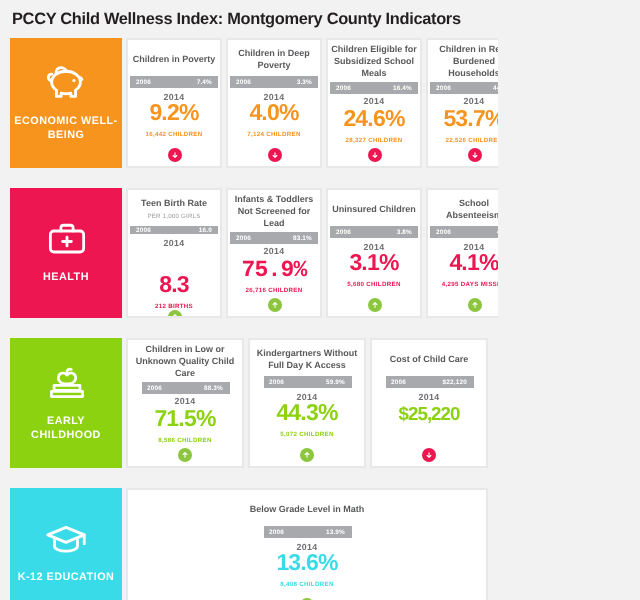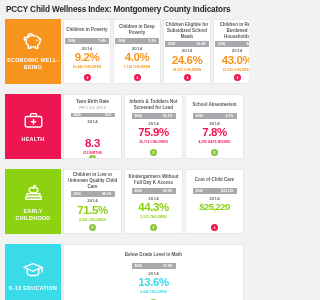--- a/index.html
+++ b/index.html
@@ -174,21 +174,21 @@
           </div>
           <div class="cell">
             <div class="cell-head">
               <span>Children in Rent Burdened Households</span>
             </div>
             <div class="prior-bar">
               <span>2006</span>
               <span>44.1%</span>
             </div>
             <div class="year">2014</div>
-            <div class="bigval" style="color: rgb(247, 148, 30);">43.0%</div>
+            <div class="bigval" style="color: rgb(247, 148, 30);">53.7%</div>
             <div class="count" style="color: rgb(247, 148, 30);">22,526 CHILDREN</div>
             <div class="dot-wrap">
               <div class="dot">
                 <svg width="7" height="7" viewBox="0 0 14 14">
                   <circle cx="7" cy="7" r="7" fill="#ed1651"></circle>
                   <path d="M7 4.7 L7 9.3 M5.1 7.5 L7 9.4 L8.9 7.5" stroke="#ffffff" stroke-width="1.1" fill="none" stroke-linecap="round" stroke-linejoin="round"></path>
                 </svg>
               </div>
             </div>
           </div>
@@ -227,41 +227,61 @@
           </div>
           <div class="cell">
             <div class="cell-head">
               <span>Infants &amp; Toddlers Not Screened for Lead</span>
             </div>
             <div class="prior-bar">
               <span>2006</span>
               <span>83.1%</span>
             </div>
             <div class="year">2014</div>
-            <div class="bigval" style="color: rgb(237, 22, 81);">75.9%</div>
+            <div class="bigval" style="color: rgb(237, 22, 81); font-family: Liberation Mono, monospace;">75.9%</div>
             <div class="count" style="color: rgb(237, 22, 81);">26,716 CHILDREN</div>
             <div class="dot-wrap">
               <div class="dot">
                 <svg width="7" height="7" viewBox="0 0 14 14">
                   <circle cx="7" cy="7" r="7" fill="#8cc63f"></circle>
                   <path d="M7 9.3 L7 4.7 M5.1 6.5 L7 4.6 L8.9 6.5" stroke="#ffffff" stroke-width="1.1" fill="none" stroke-linecap="round" stroke-linejoin="round"></path>
                 </svg>
               </div>
             </div>
           </div>
           <div class="cell">
             <div class="cell-head">
+              <span>Uninsured Children</span>
+            </div>
+            <div class="prior-bar">
+              <span>2006</span>
+              <span>3.8%</span>
+            </div>
+            <div class="year">2014</div>
+            <div class="bigval" style="color: rgb(237, 22, 81);">3.1%</div>
+            <div class="count" style="color: rgb(237, 22, 81);">5,680 CHILDREN</div>
+            <div class="dot-wrap">
+              <div class="dot">
+                <svg width="7" height="7" viewBox="0 0 14 14">
+                  <circle cx="7" cy="7" r="7" fill="#8cc63f"></circle>
+                  <path d="M7 9.3 L7 4.7 M5.1 6.5 L7 4.6 L8.9 6.5" stroke="#ffffff" stroke-width="1.1" fill="none" stroke-linecap="round" stroke-linejoin="round"></path>
+                </svg>
+              </div>
+            </div>
+          </div>
+          <div class="cell">
+            <div class="cell-head">
               <span>School Absenteeism</span>
             </div>
             <div class="prior-bar">
               <span>2006</span>
               <span>4.7%</span>
             </div>
             <div class="year">2014</div>
-            <div class="bigval" style="color: rgb(237, 22, 81);">7.8%</div>
+            <div class="bigval" style="color: rgb(237, 22, 81);">4.1%</div>
             <div class="count" style="color: rgb(237, 22, 81);">4,295 DAYS MISSED</div>
             <div class="dot-wrap">
               <div class="dot">
                 <svg width="7" height="7" viewBox="0 0 14 14">
                   <circle cx="7" cy="7" r="7" fill="#8cc63f"></circle>
                   <path d="M7 9.3 L7 4.7 M5.1 6.5 L7 4.6 L8.9 6.5" stroke="#ffffff" stroke-width="1.1" fill="none" stroke-linecap="round" stroke-linejoin="round"></path>
                 </svg>
               </div>
             </div>
           </div>

